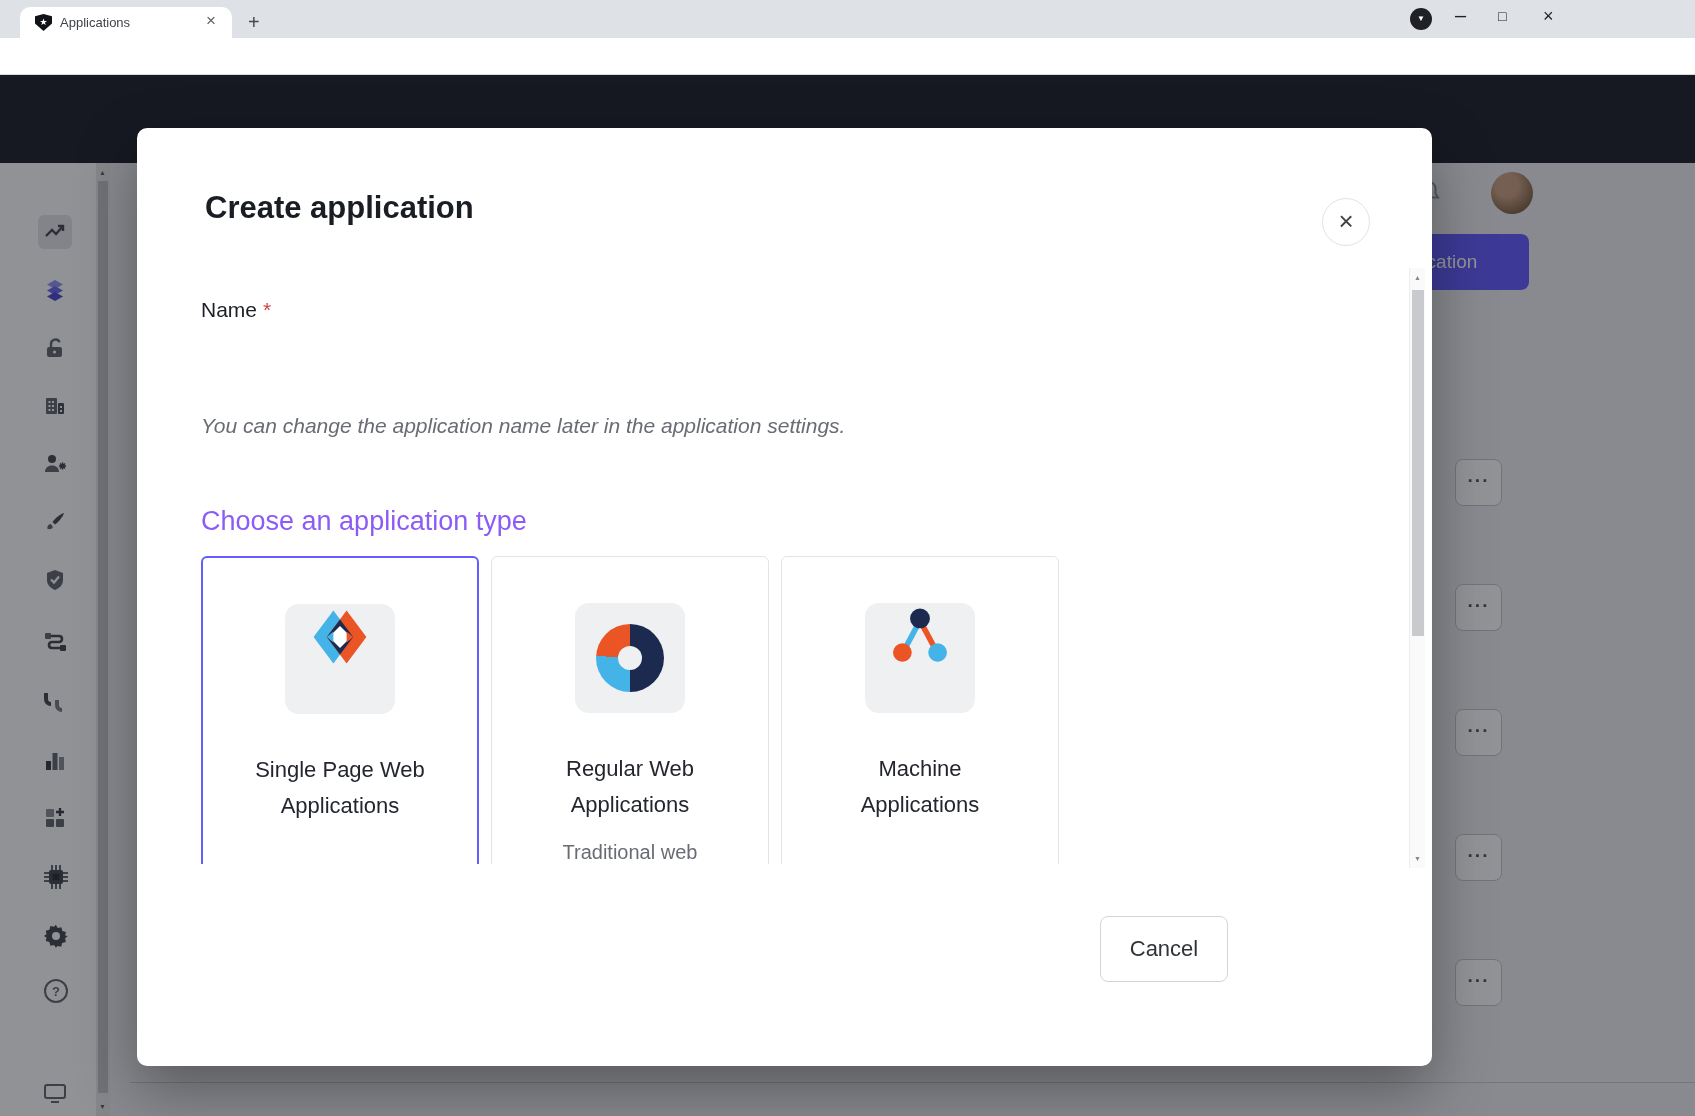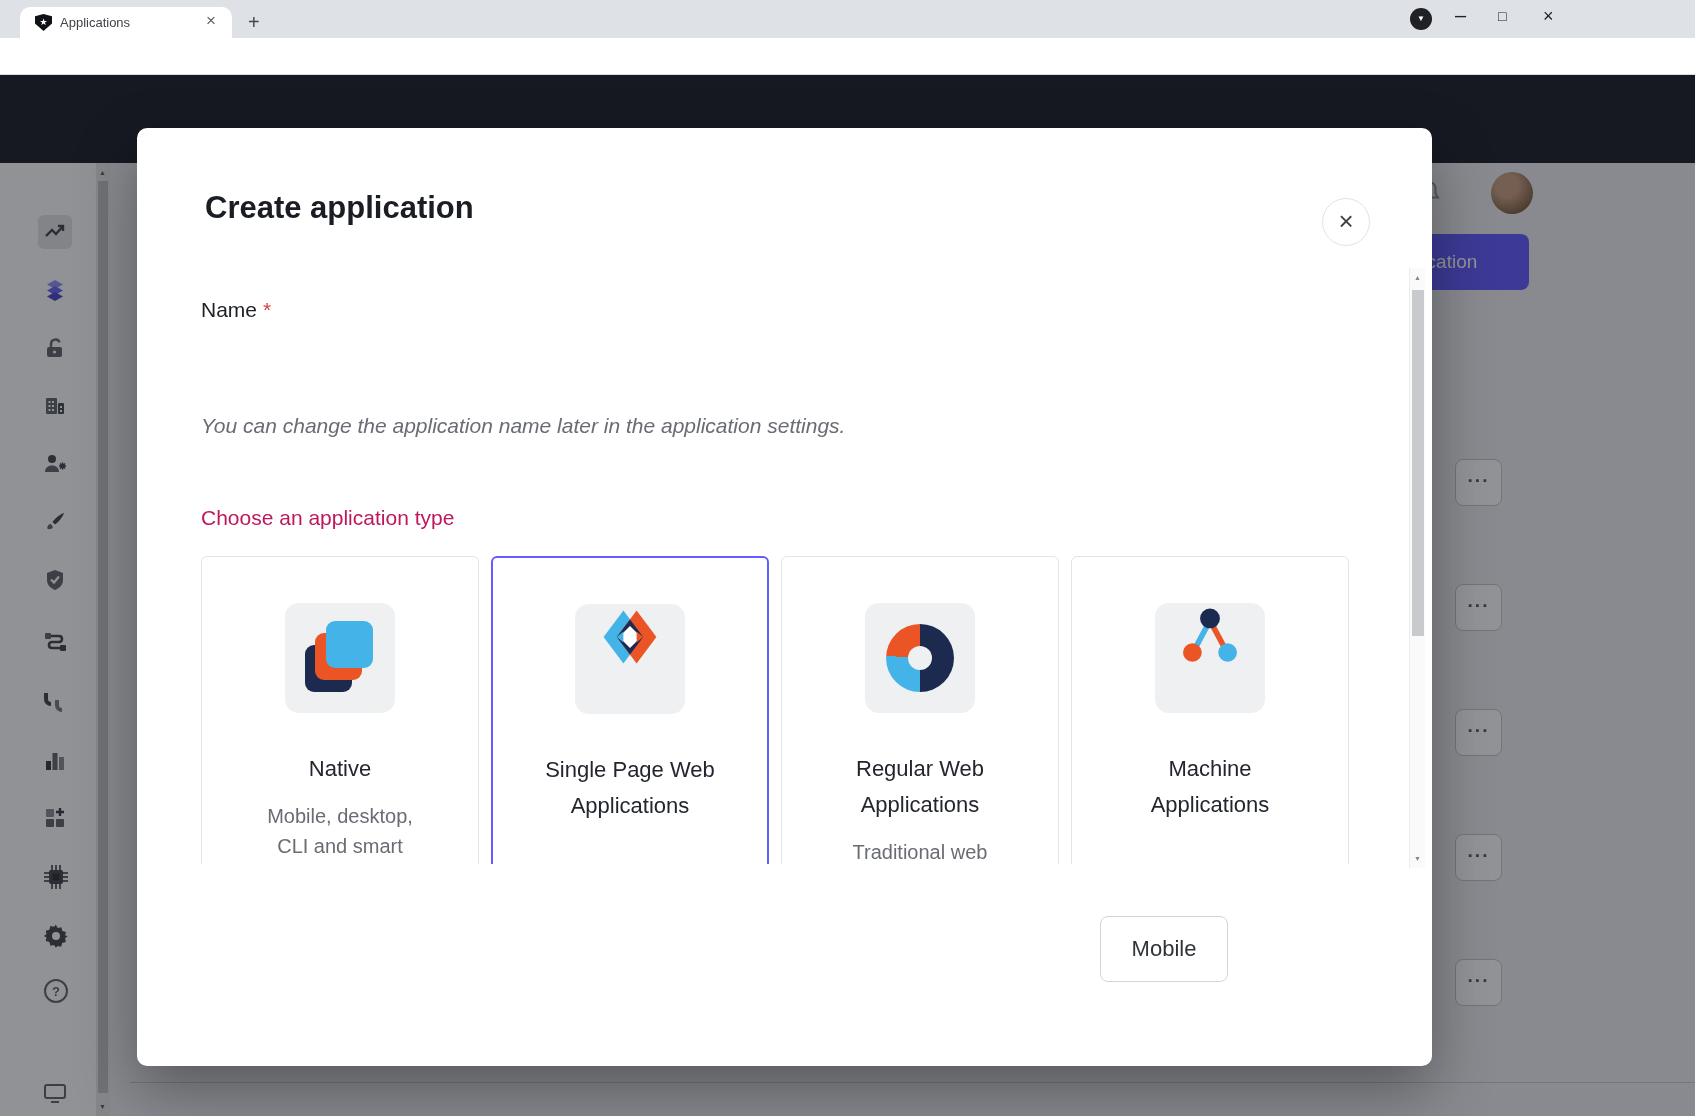--- a/index.html
+++ b/index.html
@@ -82,21 +82,21 @@
 
   
   #modal { left:137px; top:128px; width:1295px; height:938px; background:#fff; border-radius:10px; box-shadow:0 24px 60px rgba(0,0,0,.35); }
   #modal-title { left:68px; top:62px; font-size:31px; font-weight:bold; color:#1a1d23; }
   #modal-close { left:1185px; top:70px; width:48px; height:48px; border:1px solid #e2e3e7; border-radius:50%; color:#3d4148; font-size:26px; text-align:center; line-height:44px; }
   #modal-body { left:0; top:134px; width:1295px; height:602px; overflow:hidden; }
   #name-label { left:64px; top:36px; font-size:21px; color:#1c1f26; }
   #name-label .req { color:#d64242; margin-left:6px; }
   #name-input { left:64px; top:62px; width:1150px; height:66px; border:1px solid #c9cbd2; border-radius:10px; font-size:21px; color:#272b33; padding-left:26px; font-family:"Liberation Sans",sans-serif; outline:none; }
   #name-help { left:64px; top:152px; font-size:21px; color:#696c73;font-style:italic; }
-  #type-label { left:64px; top:244px; font-size:21px; color:#be185d; }
+  #type-label { left:64px; top:244px; font-size:27px; color:#8b5cf6; }
   #cards { left:64px; top:294px; width:1160px; display:flex; gap:12px; }
   .card { width:278px; height:430px; background:#fff; border:1px solid #e3e4e8; border-radius:6px; position:relative; }
   .card.sel { border:2px solid #635dff; }
   .tile { width:110px; height:110px; margin:46px auto 0; background:#eef0f1; border-radius:14px; position:relative; }
   .card-title { margin-top:38px; }
   .card-title div { height:36px; line-height:36px; text-align:center; font-size:22px; color:#23262e; }
   .card-desc { margin-top:14px; }
   .card-desc div { height:30px; line-height:30px; text-align:center; font-size:20px; color:#696c73; }
 
   
@@ -389,34 +389,20 @@
 
     <div class="abs" id="modal-body">
       <div class="abs" id="name-label">
         <span>Name</span><span class="req">*</span>
       </div>
       <div class="abs" id="name-help">You can change the application name later in the application settings.</div>
       <div class="abs" id="type-label">Choose an application type</div>
 
       <div class="abs" id="cards">
 
-        <div class="card">
-          <div class="tile">
-            <div class="nat-sq nat-navy"></div>
-              <div class="nat-sq nat-orange"></div>
-              <div class="nat-sq nat-blue"></div>
-          </div>
-          <div class="card-title">
-            <div>Native</div>
-          </div>
-          <div class="card-desc">
-            <div>Mobile, desktop,</div>
-            <div>CLI and smart</div>
-          </div>
-        </div>
 
         <div class="card sel">
           <div class="tile">
             <svg width="66" height="66" viewBox="0 0 60 60" style="margin:22px auto 0;">
               <polygon points="24,6 42,30 24,54 6,30" fill="#44b3e8"></polygon>
               <polygon points="36,6 54,30 36,54 18,30" fill="#eb5424"></polygon>
               <polygon points="30,14 42,30 30,46 18,30" fill="#1b2a4e"></polygon>
               <polygon points="30,20 40,30 30,40 20,30" fill="#fff"></polygon>
               <polygon points="18,30 24,25 24,35" fill="#44b3e8"></polygon>
               <polygon points="42,30 36,25 36,35" fill="#eb5424"></polygon>
@@ -460,16 +446,16 @@
         </div>
       </div>
     </div>
 
     <div class="abs" id="modal-scroll">
       <span class="car" style="top:6px;">▲</span>
       <span class="thumb"></span>
       <span class="car" style="bottom:6px;">▼</span>
     </div>
 
-    <div class="abs" id="cancel-btn">Mobile</div>
+    <div class="abs" id="cancel-btn">Cancel</div>
   </div>
 
 </div>
 
 </body></html>

